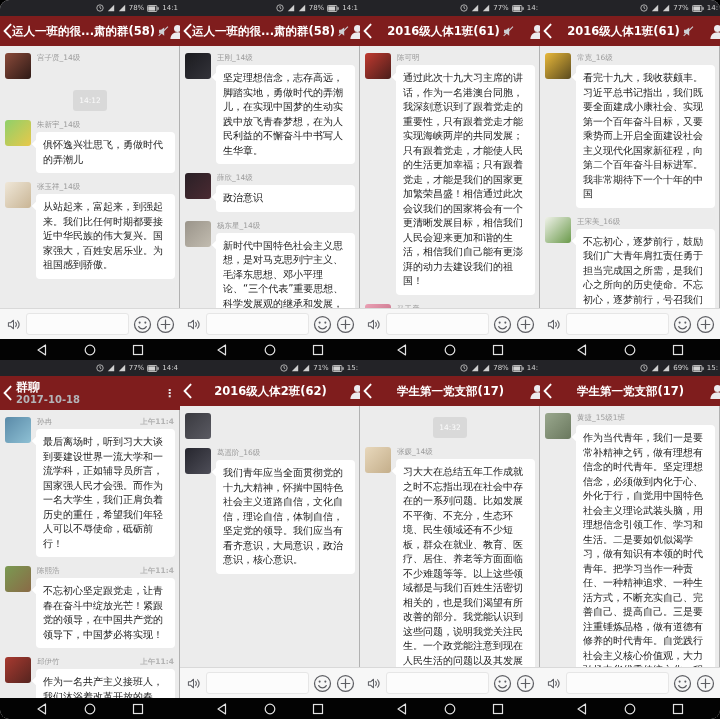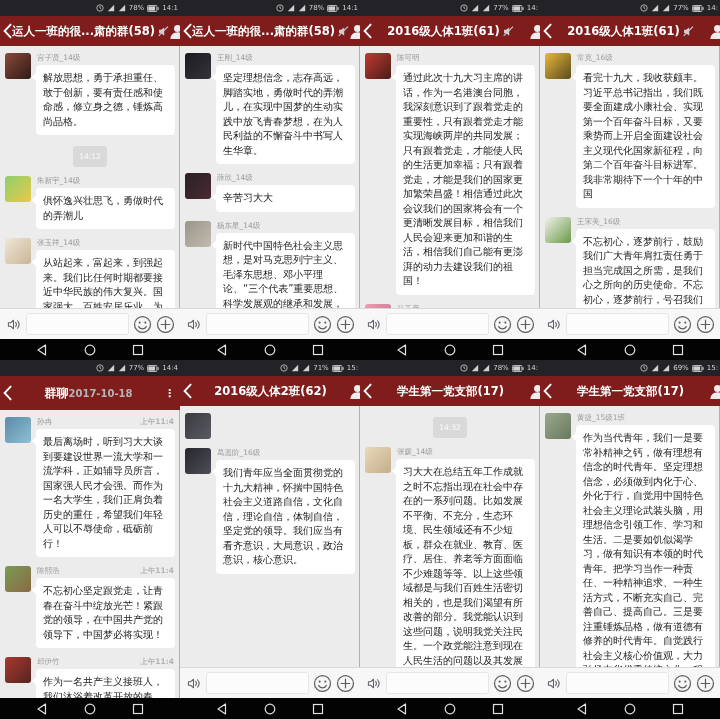--- a/index.html
+++ b/index.html
@@ -1,25 +1,25 @@
 <!DOCTYPE html>
 <html><head>
 <meta charset="utf-8">
 <style>
   html,body{margin:0;padding:0;background:#000;}
   body{font-family:"DejaVu Sans","Liberation Sans",sans-serif;}
-  .grid{width:720px;height:719px;display:grid;grid-template-columns:repeat(4,180px);grid-template-rows:360px 359px;background:#000;overflow:hidden;}
+  .grid{width:720px;height:719px;display:grid;grid-template-columns:repeat(4,180px);grid-template-rows:360px 359px;background:#000;overflow:hidden;border-radius:9px;}
   .panel{position:relative;overflow:hidden;display:flex;flex-direction:column;background:#ececec;box-shadow:inset -1px 0 0 rgba(0,0,0,.25);}
   .statusbar{flex:0 0 16px;background:#232327;display:flex;align-items:center;justify-content:flex-end;gap:3px;padding:0 2px 0 4px;color:#cfcfcf;white-space:nowrap;overflow:hidden;}
   .statusbar .st{font-size:7px;color:#d4d4d4;}
   .navbar{flex:0 0 30px;background:#7f1d1d;display:flex;align-items:center;padding:0 2px;color:#fff;overflow:hidden;}
   .navbar.tall{flex:0 0 34px;}
   .nav-title{flex:1;display:flex;align-items:center;justify-content:center;gap:3px;font-size:11.5px;font-weight:700;white-space:nowrap;overflow:hidden;min-width:0;}
   .nav-title .t{overflow:hidden;text-overflow:clip;white-space:nowrap;}
-  .nav-col{flex:1;display:flex;justify-content:center;padding-left:4px;line-height:1.2;min-width:0;align-items:flex-end;}
+  .nav-col{flex:1;display:flex;flex-direction:column;justify-content:center;padding-left:4px;line-height:1.2;min-width:0;}
   .nav-main{font-size:12px;font-weight:700;}
   .nav-sub{font-size:10px;color:#b4b4b8;font-weight:700;}
   .nav-person{margin-right:-8px;flex:0 0 auto;}
   .chat{flex:1 1 auto;overflow:hidden;padding:7px 5px 0 5px;min-height:0;}
   .msg{display:flex;align-items:flex-start;margin-bottom:9px;}
   .avatar{width:26px;height:26px;border-radius:3px;flex:0 0 26px;margin-right:5px;}
   .mbody{flex:1;min-width:0;}
   .mname{font-size:7.5px;color:#9b9b9b;margin:0 1px 2px 1px;display:flex;justify-content:space-between;white-space:nowrap;overflow:hidden;align-items:center;}
   .mtime{color:#b3b3b3;margin-left:4px;font-weight:bold;}
   .bubble{position:relative;background:#fff;border-radius:4px;padding:6px 7px;font-size:10px;line-height:14.5px;color:#1a1a1a;word-break:break-all;}
@@ -87,21 +87,20 @@
           </svg>
         </span>
       </div>
       <div class="chat">
         <div class="msg">
           <span class="avatar" style="background:linear-gradient(135deg,#8a4a3a,#2e1a16);"></span>
           <div class="mbody">
             <div class="mname">
               <span>宫子贤_14级</span>
             </div>
-            <div class="bubble">解放思想，勇于承担重任、敢于创新，要有责任感和使命感，修立身之德，锤炼高尚品格。</div>
           </div>
         </div>
         <div class="pill-row"><span class="pill">14:12</span></div>
         <div class="msg">
           <span class="avatar" style="background:linear-gradient(135deg,#8fd06a,#e8c84a);"></span>
           <div class="mbody">
             <div class="mname">
               <span>朱新宇_14级</span>
             </div>
             <div class="bubble">俱怀逸兴壮思飞，勇做时代的弄潮儿</div>
@@ -218,21 +217,21 @@
             </div>
             <div class="bubble">坚定理想信念，志存高远，脚踏实地，勇做时代的弄潮儿，在实现中国梦的生动实践中放飞青春梦想，在为人民利益的不懈奋斗中书写人生华章。</div>
           </div>
         </div>
         <div class="msg">
           <span class="avatar" style="background:linear-gradient(135deg,#2a2026,#4a2a32);"></span>
           <div class="mbody">
             <div class="mname">
               <span>薛欣_14级</span>
             </div>
-            <div class="bubble">辛苦习大大</div>
+            <div class="bubble">政治意识</div>
           </div>
         </div>
         <div class="msg">
           <span class="avatar" style="background:linear-gradient(135deg,#9a948a,#c2bcb0);"></span>
           <div class="mbody">
             <div class="mname">
               <span>杨东星_14级</span>
             </div>
             <div class="bubble">新时代中国特色社会主义思想，是对马克思列宁主义、毛泽东思想、邓小平理论、“三个代表”重要思想、科学发展观的继承和发展，是马克思主义中国化最新成果，是党和人民实践经验和集体智慧的结晶，是中国特色社会主义理论体系的</div>
           </div>

